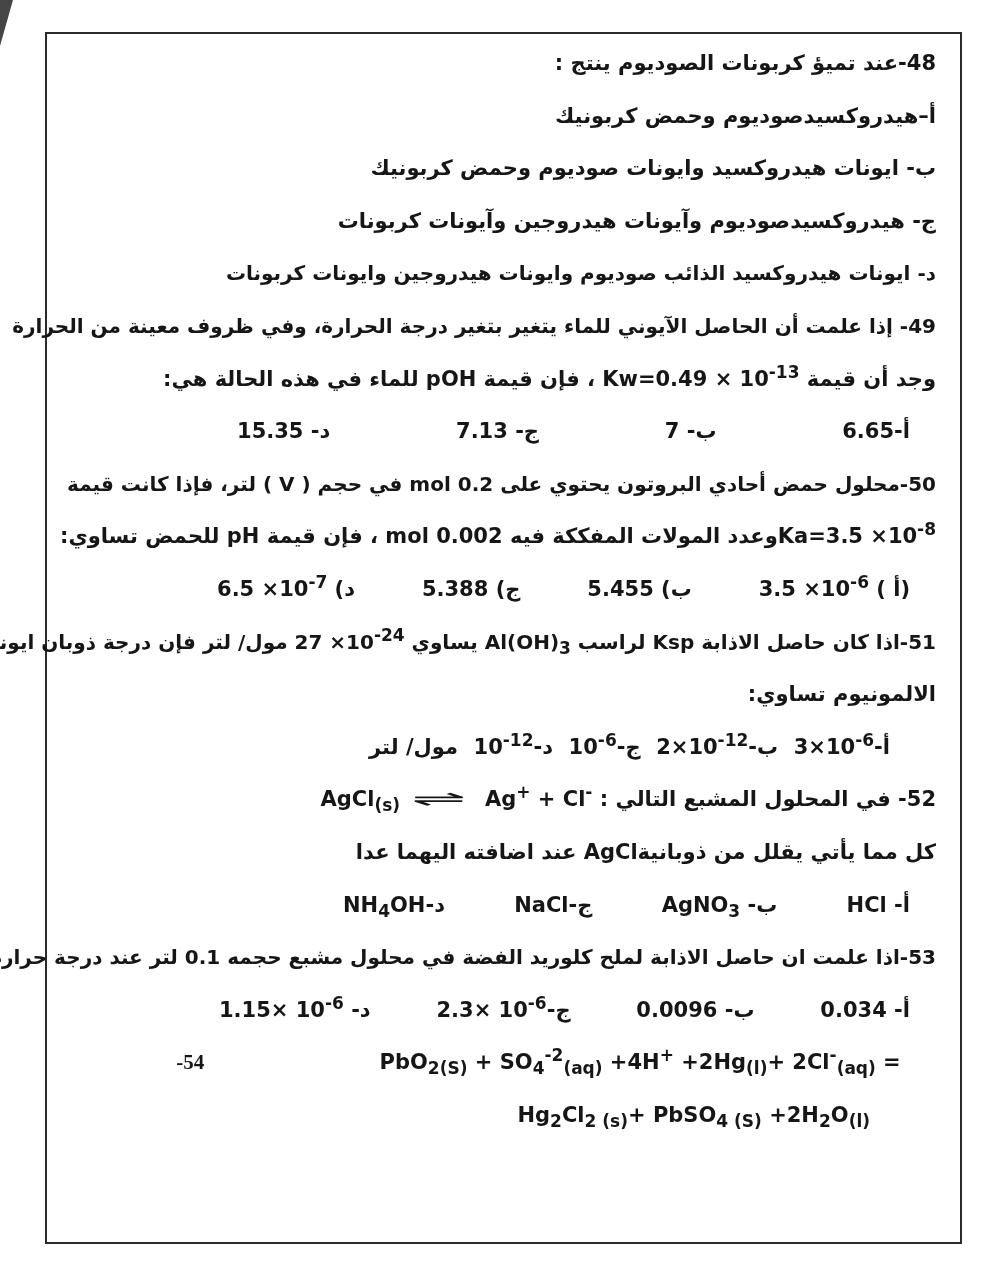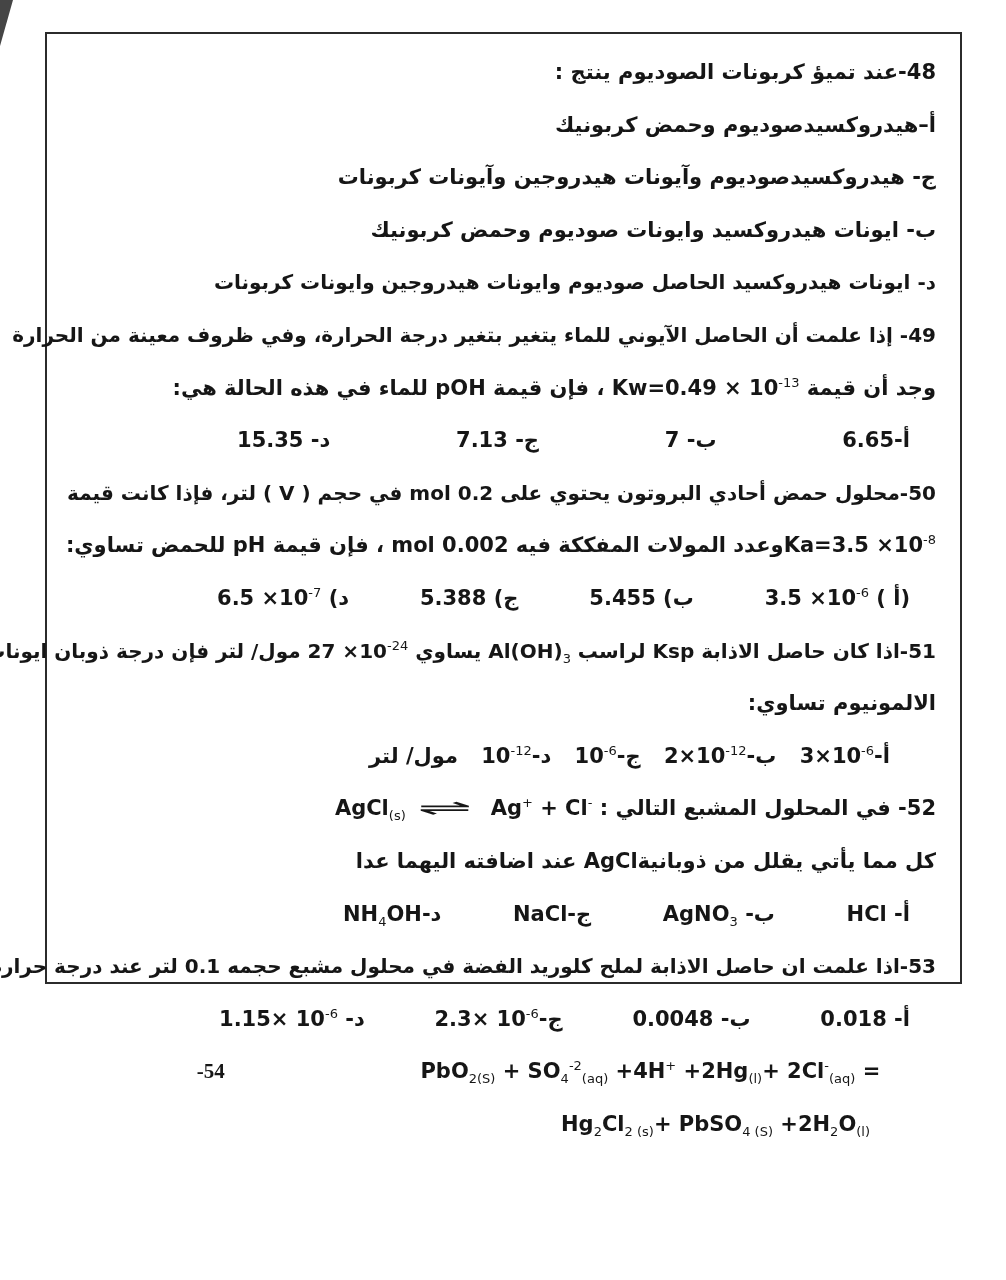--- a/index.html
+++ b/index.html
@@ -12,64 +12,64 @@
   body{
     width:1006px;height:1280px;position:relative;overflow:hidden;
     font-family:"DejaVu Sans","Liberation Sans",sans-serif;
     color:var(--ink);
   }
   .corner-artifact{
     position:absolute;left:0;top:0;width:0;height:0;
     border-top:46px solid #454545;border-right:13px solid transparent;
   }
   .sheet{
-    position:absolute;left:45px;top:32px;width:917px;height:952px;
+    position:absolute;left:45px;top:32px;width:917px;height:1212px;
     border:2px solid var(--frame);background:var(--paper);
-    padding:12px 24px 0 22px;
+    padding:3px 24px 0 22px;
     direction:rtl;font-weight:700;text-align:right;
   }
   .ln{
     height:52.6px;line-height:52.6px;white-space:nowrap;
     font-size:21px;
   }
   .dense{font-size:20px;}
   .optrow{
     display:flex;justify-content:space-between;align-items:center;
     line-height:normal;
   }
   .opt{white-space:nowrap;}
   .row49{padding-left:168px;padding-right:26px;}
   .row50{padding-left:148px;padding-right:26px;}
   .row51{padding-left:300px;padding-right:46px;}
   .row52{padding-left:274px;padding-right:26px;}
   .row53{padding-left:150px;padding-right:26px;}
-  sup,sub{font-size:13px;font-weight:400;line-height:0;}
+  sup,sub{font-size:17px;font-weight:700;line-height:0;}
   .arr{
     display:inline-block;transform:scaleX(3.1);
     margin:0 30px;font-weight:400;
   }
   .q54line{display:flex;align-items:center;}
   .q54num{direction:ltr;margin-left:auto;order:2;padding-left:2px;font-family:Liberation Serif, serif;}
   .q54eq{direction:ltr;margin:0 auto;transform:translateX(70px);order:1;}
   .q54productsline{display:flex;align-items:center;}
   .q54products{direction:ltr;margin-right:66px;}
 </style>
 </head>
 <body>
 
 <div class="corner-artifact"></div>
 
 <div class="sheet">
 
   <section>
     <div class="ln">48-عند تميؤ كربونات الصوديوم ينتج :</div>
     <div class="ln">أ–هيدروكسيدصوديوم وحمض كربونيك</div>
+    <div class="ln">ب- ايونات هيدروكسيد وايونات صوديوم  وحمض كربونيك</div>
     <div class="ln">ج- هيدروكسيدصوديوم وآيونات هيدروجين وآيونات كربونات</div>
-    <div class="ln">ب- ايونات هيدروكسيد وايونات صوديوم  وحمض كربونيك</div>
-    <div class="ln dense">د- ايونات هيدروكسيد الحاصل صوديوم وايونات هيدروجين وايونات كربونات</div>
+    <div class="ln dense">د- ايونات هيدروكسيد الذائب صوديوم وايونات هيدروجين وايونات كربونات</div>
   </section>
 
   <section>
     <div class="ln dense">49- إذا علمت أن الحاصل الآيوني للماء يتغير بتغير درجة الحرارة، وفي ظروف معينة من الحرارة</div>
     <div class="ln">وجد أن قيمة <span dir="ltr">Kw=0.49 × 10<sup>-13</sup></span> ، فإن قيمة pOH للماء في هذه الحالة هي:</div>
     <div class="ln optrow row49">
       <span class="opt">أ-6.65</span>
       <span class="opt">ب-  7</span>
       <span class="opt">ج- 7.13</span>
       <span class="opt">د- 15.35</span>
@@ -106,22 +106,22 @@
       <span class="opt">أ- <span dir="ltr">HCl</span></span>
       <span class="opt">ب- <span dir="ltr">AgNO<sub>3</sub></span></span>
       <span class="opt">ج-<span dir="ltr">NaCl</span></span>
       <span class="opt">د-<span dir="ltr">NH<sub>4</sub>OH</span></span>
     </div>
   </section>
 
   <section>
     <div class="ln dense">53-اذا علمت ان حاصل الاذابة لملح كلوريد الفضة في محلول مشبع حجمه 0.1 لتر عند درجة حرارة</div>
     <div class="ln optrow row53">
-      <span class="opt">أ- 0.018</span>
-      <span class="opt">ب- 0.0048</span>
+      <span class="opt">أ- 0.034</span>
+      <span class="opt">ب- 0.0096</span>
       <span class="opt">ج-<span dir="ltr">2.3× 10<sup>-6</sup></span></span>
       <span class="opt">د- <span dir="ltr">1.15×  10<sup>-6</sup></span></span>
     </div>
   </section>
 
   <section>
     <div class="ln q54line">
       <span class="q54eq">PbO<sub>2(S)</sub> + SO<sub>4</sub><sup>-2</sup><sub>(aq)</sub> +4H<sup>+</sup> +2Hg<sub>(l)</sub>+ 2Cl<sup>-</sup><sub>(aq)</sub> =</span>
       <span class="q54num">-54</span>
     </div>

